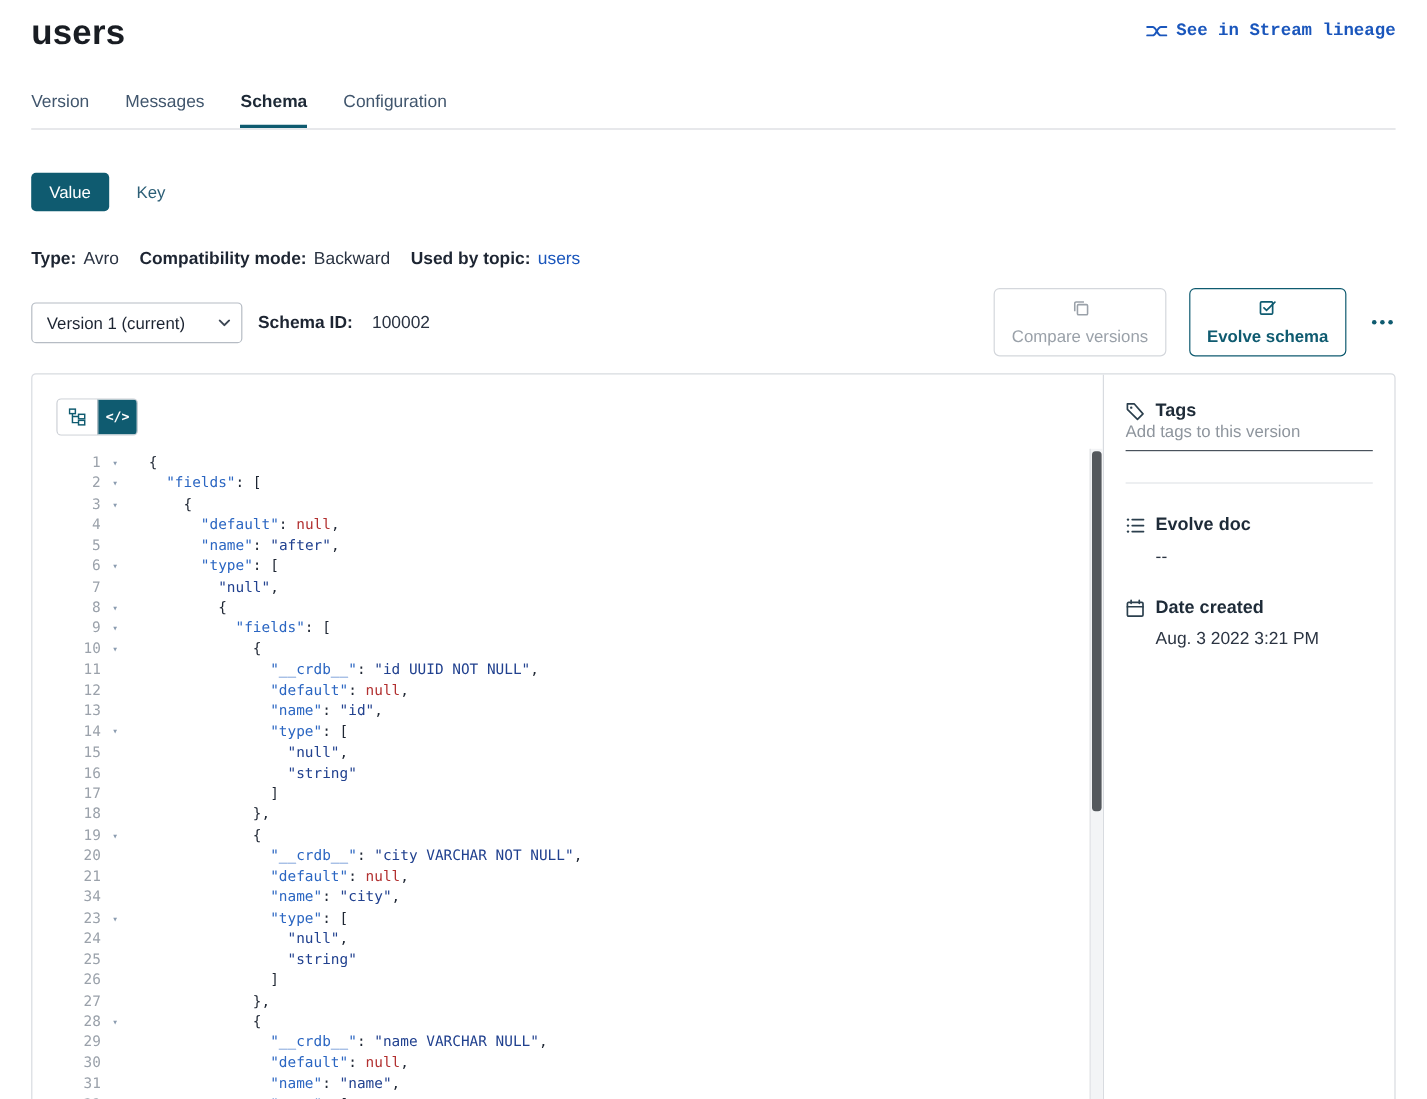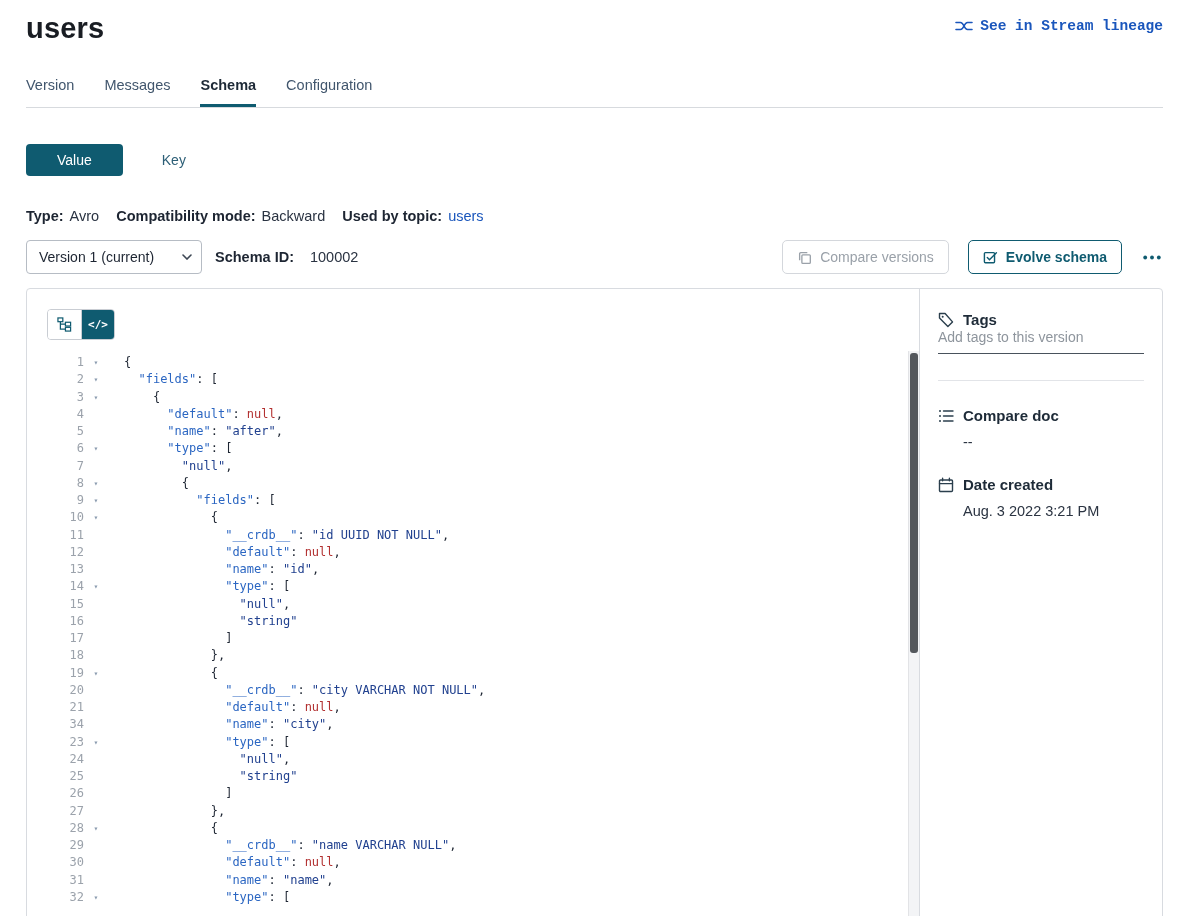--- a/index.html
+++ b/index.html
@@ -23,21 +23,21 @@
   .icon svg { display: block; }
 
   
   .tab-bar { display: flex; gap: 30px; margin-top: 32px; border-bottom: 1px solid #d7dade; }
   .tab { font-size: 14.5px; color: #41566d; padding: 0 0 14px; cursor: pointer; }
   .tab.active { color: #1d2936; font-weight: 700; box-shadow: inset 0 -3px 0 var(--accent); }
 
   
   .kv-toggle { margin-top: 36px; display: flex; align-items: center; }
   .toggle-btn {
-    font-size: 14px; padding: 8px 31px; border: none; background: transparent;
+    font-size: 14px; padding: 8px 15px; border: none; background: transparent;
     color: #2d5f77; border-radius: 4px; cursor: pointer; font-family: inherit;
   }
   .toggle-btn.selected { background: var(--accent); color: #fff; }
   .toggle-btn + .toggle-btn { margin-left: 8px; }
 
   
   .meta-row { margin-top: 32px; display: flex; gap: 17px; font-size: 14.5px; align-items: center; }
   .meta-group { display: flex; gap: 6px; }
   .meta-label { font-weight: 700; color: #1d2532; }
   .meta-value { color: #2a3342; }
@@ -49,21 +49,21 @@
   .select-wrap select {
     width: 100%; height: 34px; appearance: none; -webkit-appearance: none;
     border: 1px solid #b6bcc4; border-radius: 4px; background: #fff;
     font-size: 14px; font-family: inherit; color: #1d2532; padding: 0 26px 0 12px; cursor: pointer;
   }
   .select-chevron { position: absolute; right: 10px; top: 50%; transform: translateY(-50%); pointer-events: none; color: #3d4754; display: flex; }
   .schema-id { display: flex; gap: 16px; margin-left: 13px; font-size: 14.5px; align-items: center; }
   .controls-right { margin-left: auto; display: flex; align-items: center; gap: 19px; }
   .btn {
     display: flex; align-items: center; gap: 8px; font-size: 14px; font-family: inherit;
-    padding: 8px 14px; border-radius: 5px; background: #fff; cursor: pointer;
+    padding: 8px 14px; border-radius: 5px; background: #fff; cursor: pointer; flex-direction: column;
   }
   .btn-disabled { border: 1px solid #d4d7dc; color: #9aa1a9; }
   .btn-outline { border: 1px solid var(--accent); color: var(--accent); font-weight: 700; }
   .more-btn { border: none; background: none; cursor: pointer; display: flex; padding: 4px 2px; color: var(--accent); }
 
   
   .schema-panel {
     margin-top: 14px; border: 1px solid #d8dbe0; border-radius: 4px;
     display: flex; height: 640px; overflow: hidden;
   }
@@ -280,21 +280,21 @@
       <div class="side-section mt">
         <div class="side-heading">
           <span class="icon">
             <svg width="16" height="16" viewBox="0 0 16 16" fill="none" stroke="currentColor" stroke-width="1.4" stroke-linecap="round">
               <circle cx="2" cy="3" r="1" fill="currentColor" stroke="none"></circle>
               <circle cx="2" cy="8" r="1" fill="currentColor" stroke="none"></circle>
               <circle cx="2" cy="13" r="1" fill="currentColor" stroke="none"></circle>
               <path d="M5.5 3 H15 M5.5 8 H15 M5.5 13 H15"></path>
             </svg>
           </span>
-          <span>Compare doc</span>
+          <span>Evolve doc</span>
         </div>
         <div class="side-value">--</div>
       </div>
 
       <div class="side-section mt">
         <div class="side-heading">
           <span class="icon">
             <svg width="16" height="16" viewBox="0 0 16 16" fill="none" stroke="currentColor" stroke-width="1.4" stroke-linecap="round">
               <rect x="1.5" y="3" width="13" height="11.5" rx="1"></rect>
               <path d="M1.5 6.6 H14.5"></path>

